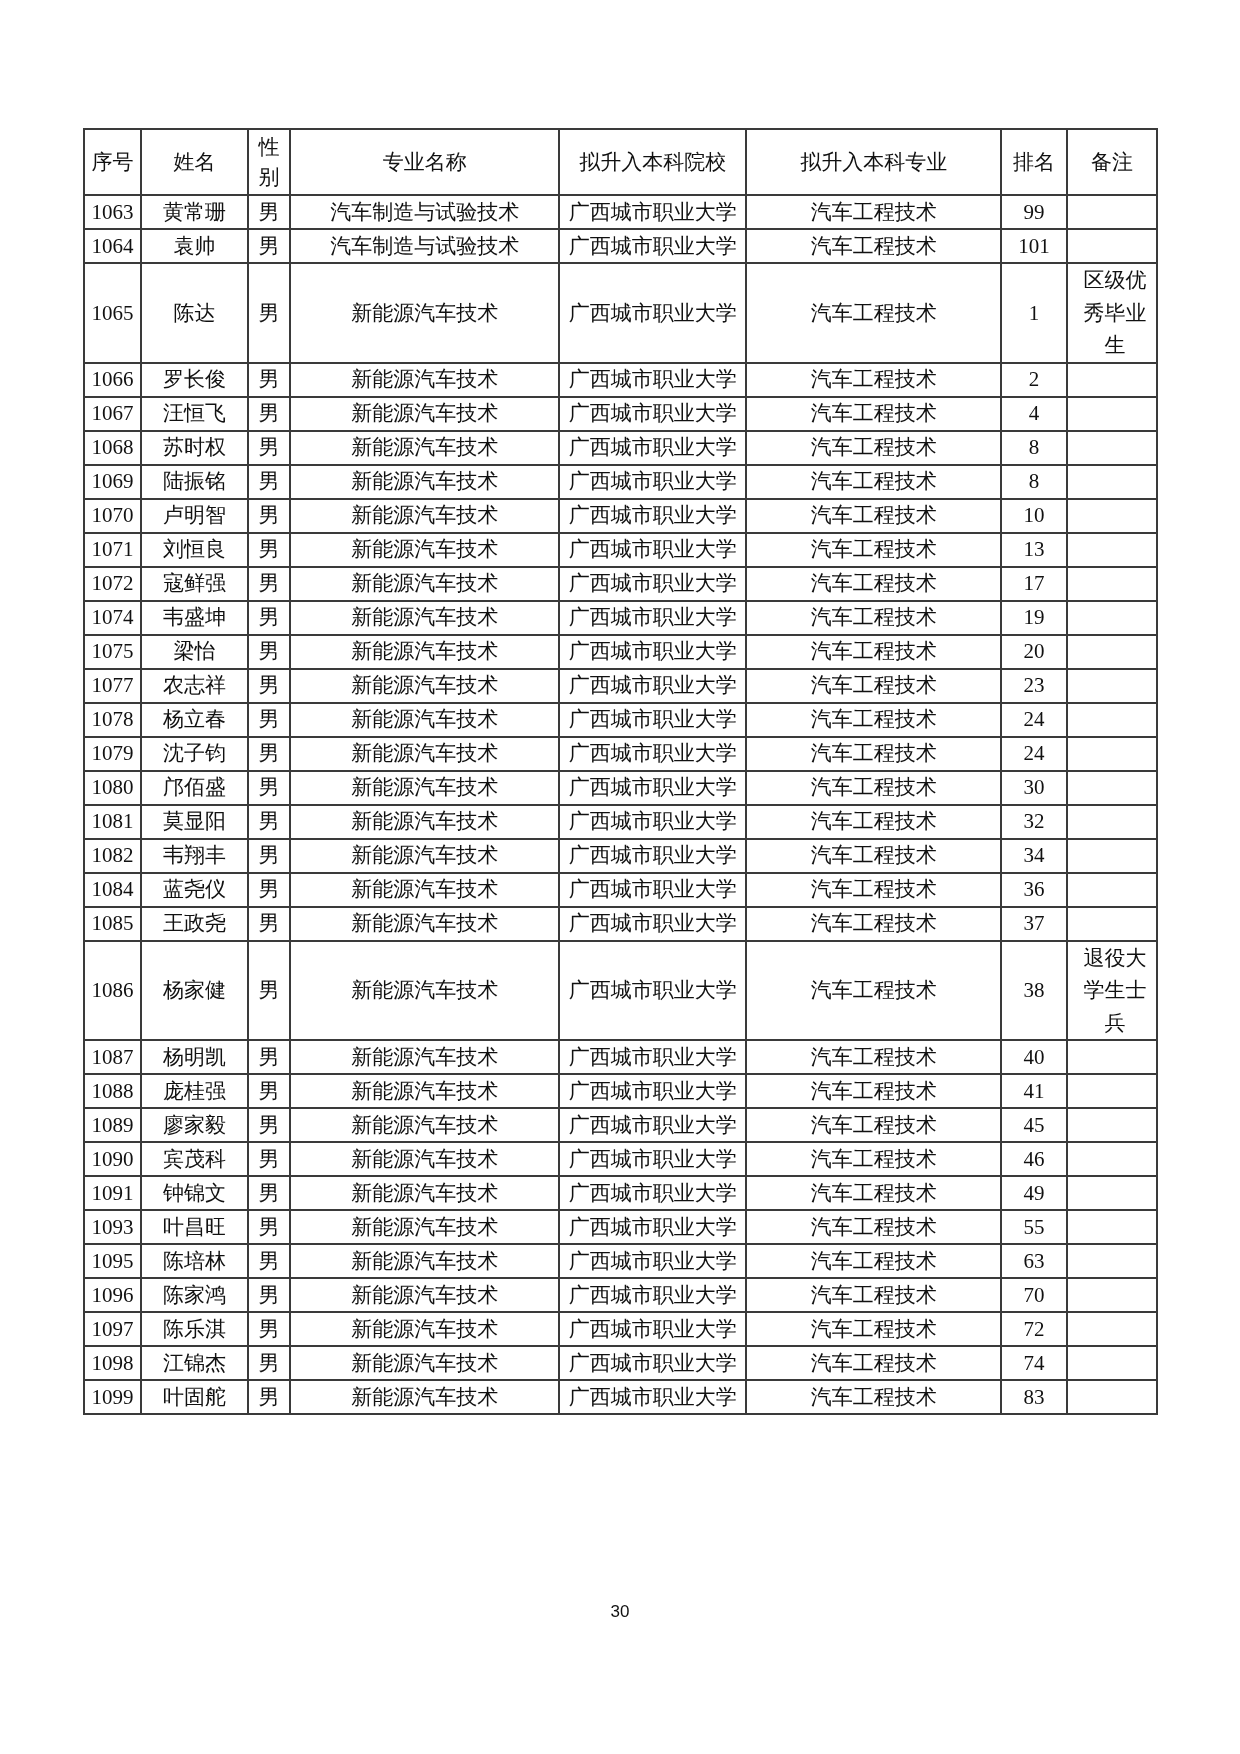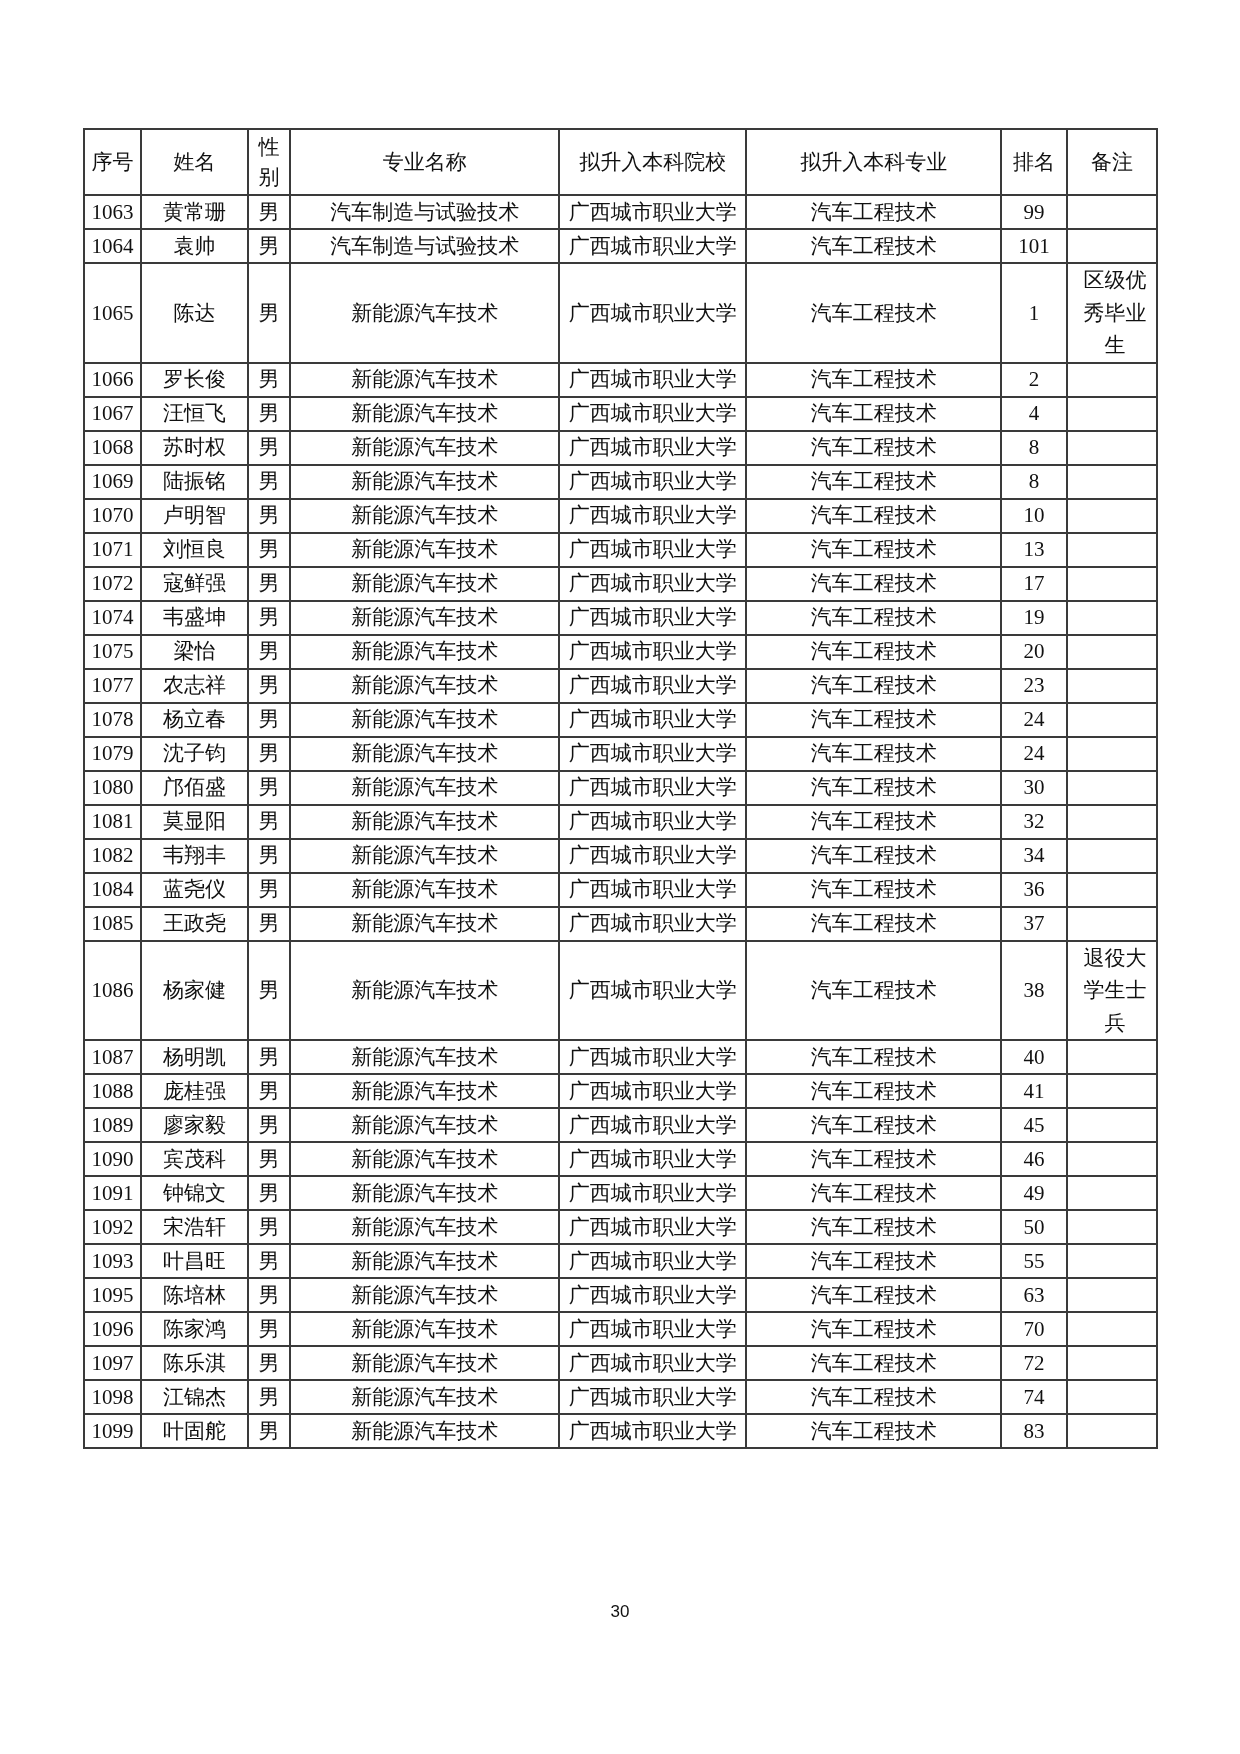--- a/index.html
+++ b/index.html
@@ -332,30 +332,20 @@
           <td data-name="cell-serial">1091</td>
           <td data-name="cell-name">钟锦文</td>
           <td data-name="cell-gender">男</td>
           <td data-name="cell-major">新能源汽车技术</td>
           <td data-name="cell-college">广西城市职业大学</td>
           <td data-name="cell-target-major">汽车工程技术</td>
           <td data-name="cell-rank">49</td>
           <td data-name="cell-note"></td>
         </tr>
         <tr data-name="table-row">
-          <td data-name="cell-serial">1092</td>
-          <td data-name="cell-name">宋浩轩</td>
-          <td data-name="cell-gender">男</td>
-          <td data-name="cell-major">新能源汽车技术</td>
-          <td data-name="cell-college">广西城市职业大学</td>
-          <td data-name="cell-target-major">汽车工程技术</td>
-          <td data-name="cell-rank">50</td>
-          <td data-name="cell-note"></td>
-        </tr>
-        <tr data-name="table-row">
           <td data-name="cell-serial">1093</td>
           <td data-name="cell-name">叶昌旺</td>
           <td data-name="cell-gender">男</td>
           <td data-name="cell-major">新能源汽车技术</td>
           <td data-name="cell-college">广西城市职业大学</td>
           <td data-name="cell-target-major">汽车工程技术</td>
           <td data-name="cell-rank">55</td>
           <td data-name="cell-note"></td>
         </tr>
         <tr data-name="table-row">

